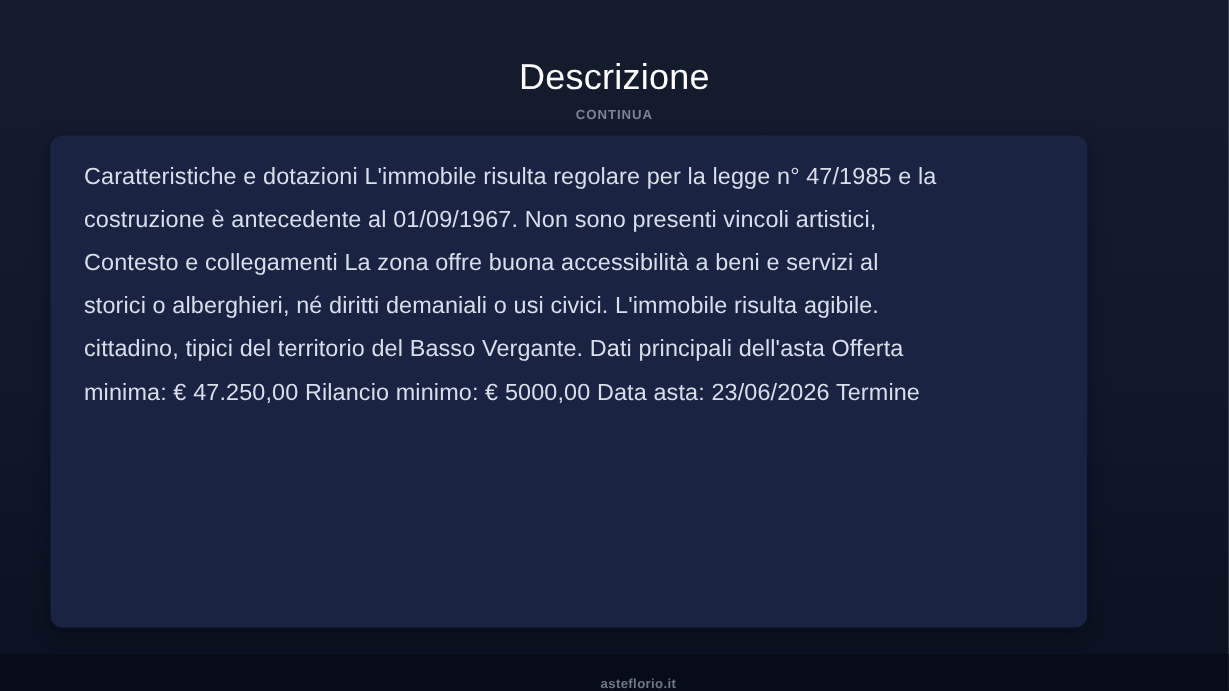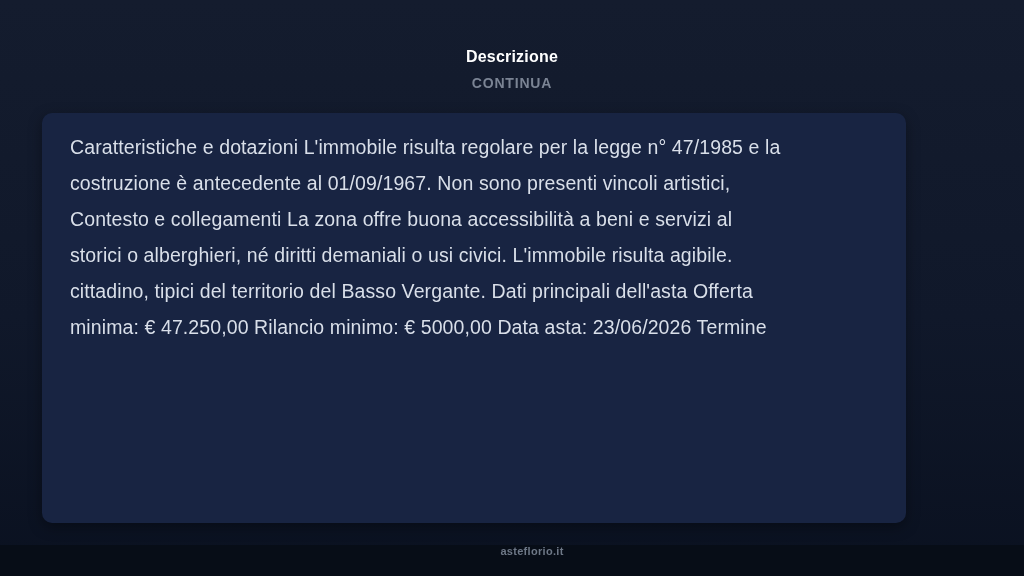--- a/index.html
+++ b/index.html
@@ -25,29 +25,29 @@
     display: flex;
     flex-direction: column;
     position: relative;
   }
   .header {
     padding-top: 48px;
     text-align: center;
   }
   .page-title {
     color: var(--title);
-    font-size: 16px;
-    font-weight: bold;
+    font-size: 30px;
+    font-weight: normal;
     letter-spacing: 0.2px;
     line-height: 1.1;
   }
   .subtitle {
     margin-top: 9px;
     color: var(--subtitle);
-    font-size: 14px;
+    font-size: 11px;
     font-weight: bold;
     letter-spacing: 0.8px;
     text-transform: uppercase;
     display: inline-block;
     cursor: pointer;
   }
   .card {
     position: absolute;
     left: 42px;
     top: 113px;
@@ -66,21 +66,21 @@
     letter-spacing: 0.1px;
   }
   .footer-bar {
     position: absolute;
     left: 0;
     bottom: 0;
     width: 1024px;
     height: 31px;
     background: var(--footer-bar);
     display: flex;
-    align-items: flex-start;
+    align-items: flex-end;
     justify-content: center;
     padding-left: 40px;
   }
   .footer-text {
     color: var(--footer-text);
     font-size: 11px;
     font-weight: bold;
     letter-spacing: 0.3px;
   }
 </style>

